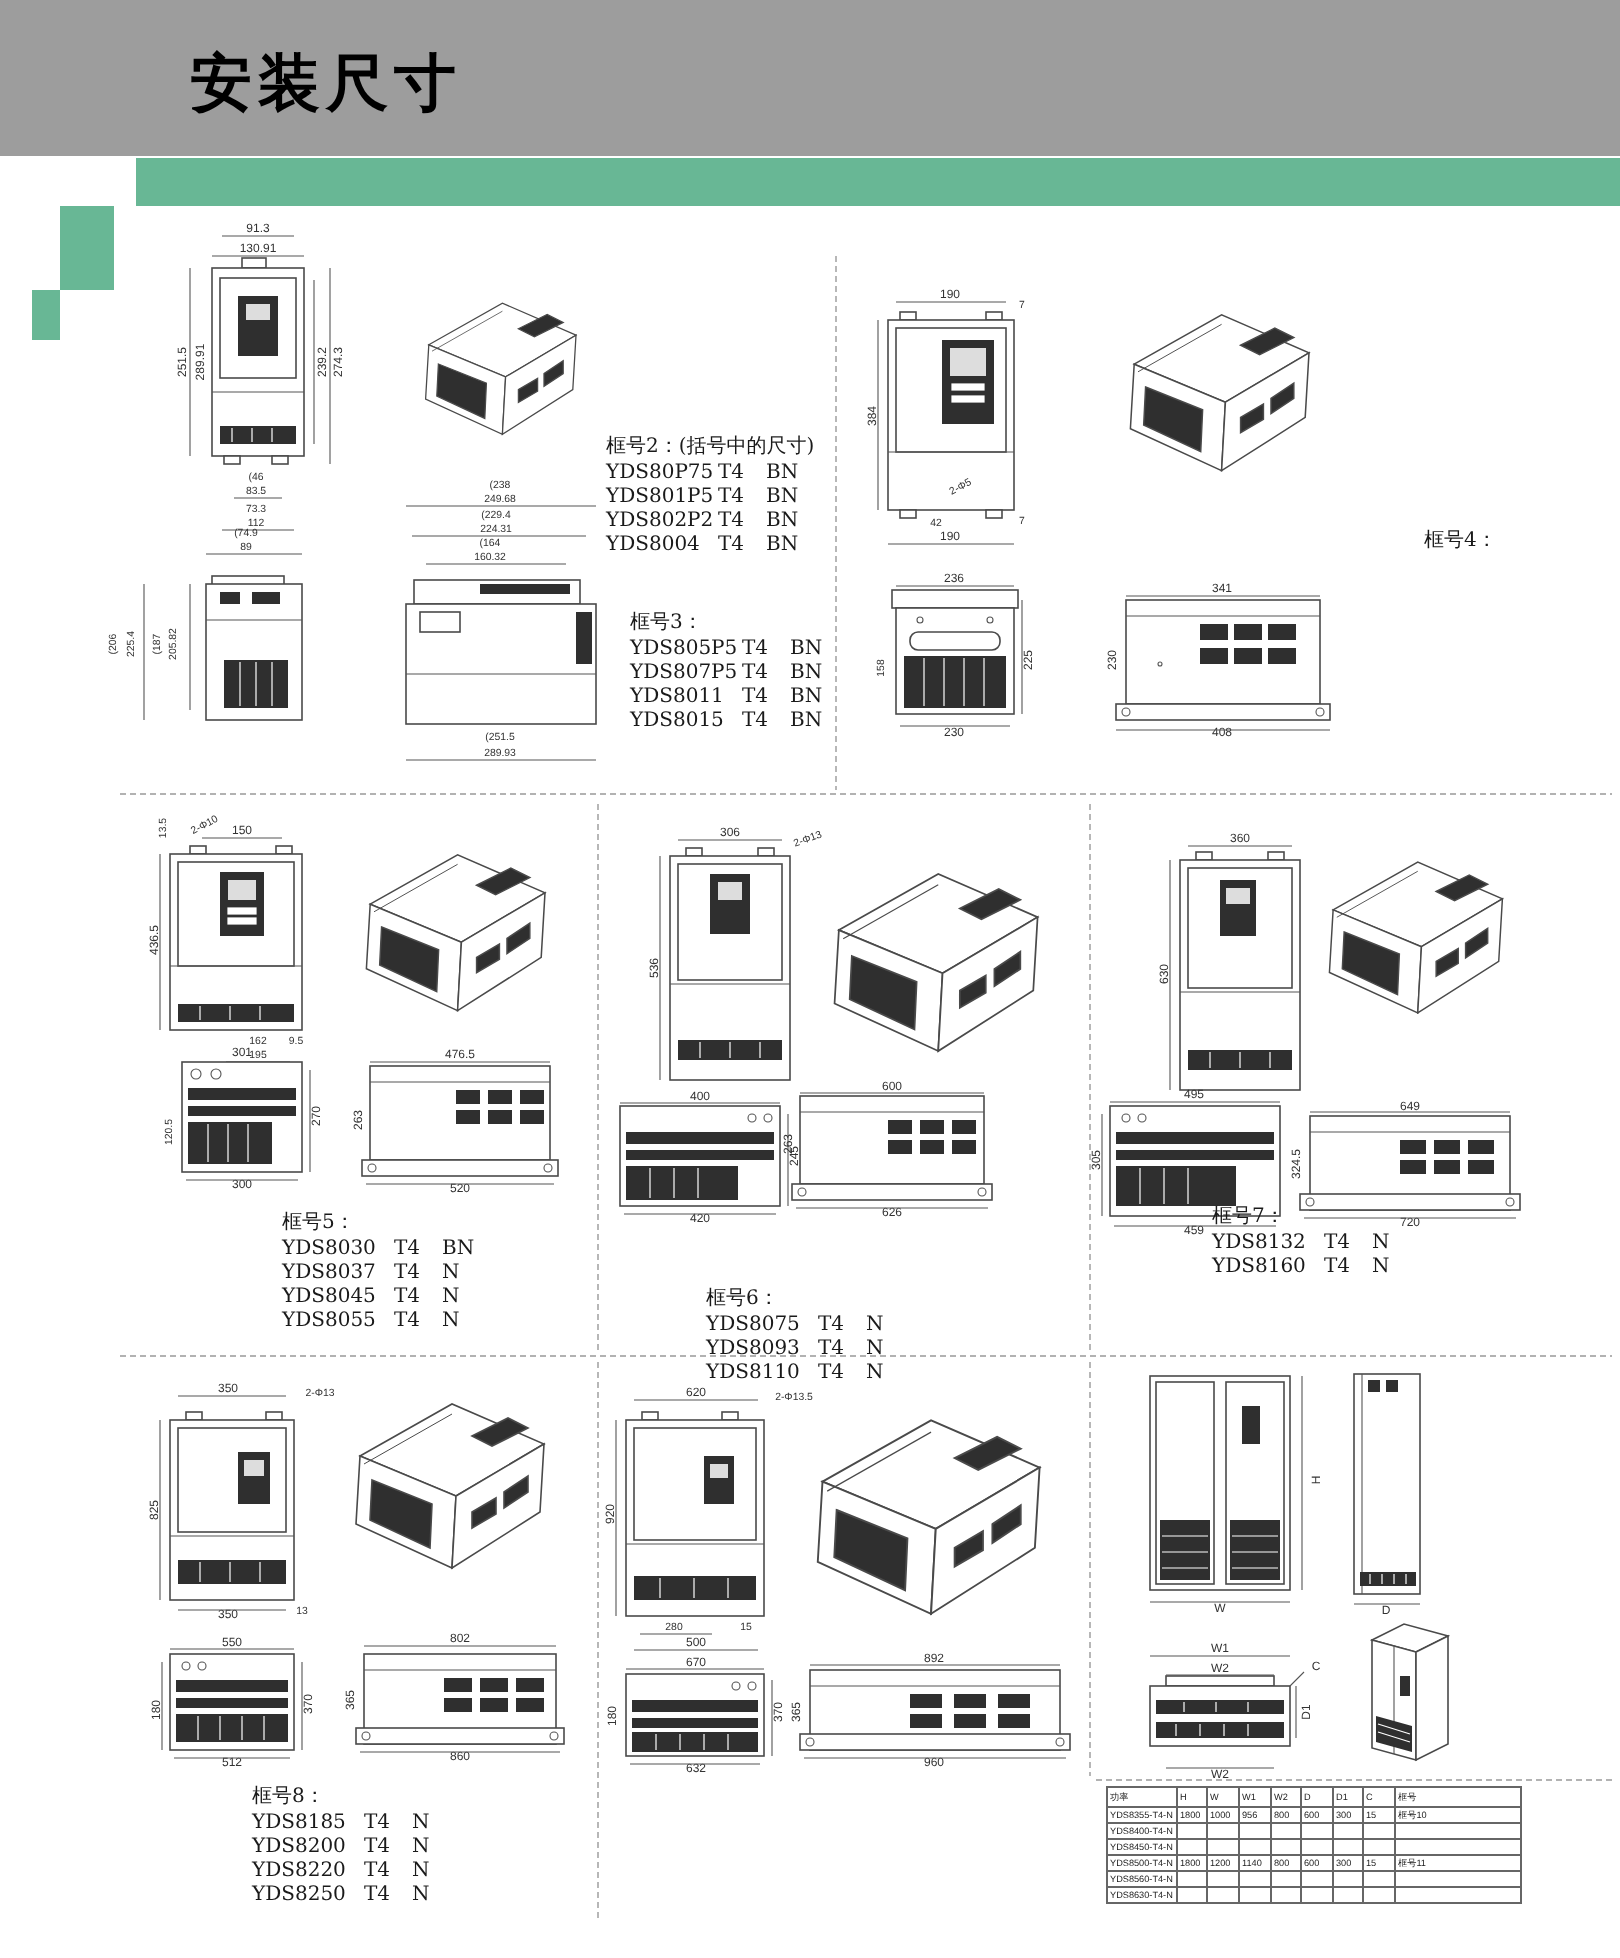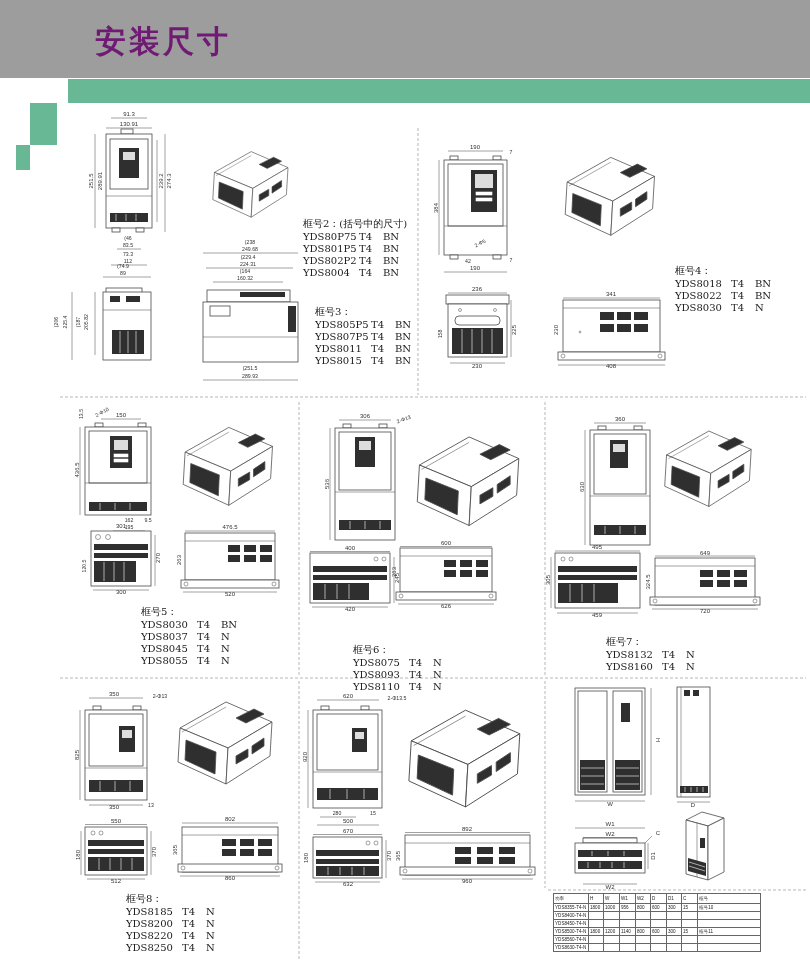--- a/index.html
+++ b/index.html
@@ -1,20 +1,20 @@
 <!DOCTYPE html>
 <html><head>
 <meta charset="utf-8">
 <style>
   html,body{margin:0;padding:0;background:#e8e8e8}
   .page{position:relative;width:810px;height:979px;background:#fff;overflow:hidden;
         font-family:"Liberation Sans",sans-serif}
   
   .hdr{position:absolute;left:0;top:0;width:810px;height:78px;background:#9d9d9d}
-  .hdr-title{position:absolute;left:95px;top:21px;color:#701a75;font-size:31px;font-weight:bold;
+  .hdr-title{position:absolute;left:95px;top:21px;color:#000000;font-size:31px;font-weight:bold;
              font-family:Liberation Sans, sans-serif;letter-spacing:3px}
   .greenbar{position:absolute;left:68px;top:79px;width:742px;height:24px;background:#68b795}
   .sq1{position:absolute;left:30px;top:103px;width:27px;height:42px;background:#68b795}
   .sq2{position:absolute;left:16px;top:145px;width:14px;height:25px;background:#68b795}
   
   svg.draw{position:absolute;left:0;top:0}
   .body{fill:#fff;stroke:#4a4a4a;stroke-width:0.8}
   .ln{stroke:#555;stroke-width:0.55;fill:none}
   .dk{fill:#2f2f2f;stroke:none}
   .wl{stroke:#fff;stroke-width:0.6}
@@ -579,46 +579,41 @@
   </div>
   <div class="frame-block" style="left:315px;top:306px">
     <div class="frame-title">框号3：</div>
     <div>
         <div class="mrow"><span>YDS805P5</span><span>T4</span><span>BN</span></div>
         <div class="mrow"><span>YDS807P5</span><span>T4</span><span>BN</span></div>
         <div class="mrow"><span>YDS8011</span><span>T4</span><span>BN</span></div>
         <div class="mrow"><span>YDS8015</span><span>T4</span><span>BN</span></div>
       </div>
   </div>
-  <div class="frame-block" style="left:675px;top:265px">
+  <div class="frame-block" style="left:712px;top:265px">
     <div class="frame-title">框号4：</div>
-    <div>
-        <div class="mrow"><span>YDS8018</span><span>T4</span><span>BN</span></div>
-        <div class="mrow"><span>YDS8022</span><span>T4</span><span>BN</span></div>
-        <div class="mrow"><span>YDS8030</span><span>T4</span><span>N</span></div>
-      </div>
   </div>
   <div class="frame-block" style="left:141px;top:606px">
     <div class="frame-title">框号5：</div>
     <div>
         <div class="mrow"><span>YDS8030</span><span>T4</span><span>BN</span></div>
         <div class="mrow"><span>YDS8037</span><span>T4</span><span>N</span></div>
         <div class="mrow"><span>YDS8045</span><span>T4</span><span>N</span></div>
         <div class="mrow"><span>YDS8055</span><span>T4</span><span>N</span></div>
       </div>
   </div>
   <div class="frame-block" style="left:353px;top:644px">
     <div class="frame-title">框号6：</div>
     <div>
         <div class="mrow"><span>YDS8075</span><span>T4</span><span>N</span></div>
         <div class="mrow"><span>YDS8093</span><span>T4</span><span>N</span></div>
         <div class="mrow"><span>YDS8110</span><span>T4</span><span>N</span></div>
       </div>
   </div>
-  <div class="frame-block" style="left:606px;top:636px">
+  <div class="frame-block" style="left:606px;top:603px">
     <div class="frame-title">框号7：</div>
     <div>
         <div class="mrow"><span>YDS8132</span><span>T4</span><span>N</span></div>
         <div class="mrow"><span>YDS8160</span><span>T4</span><span>N</span></div>
       </div>
   </div>
   <div class="frame-block" style="left:126px;top:893px">
     <div class="frame-title">框号8：</div>
     <div>
         <div class="mrow"><span>YDS8185</span><span>T4</span><span>N</span></div>

